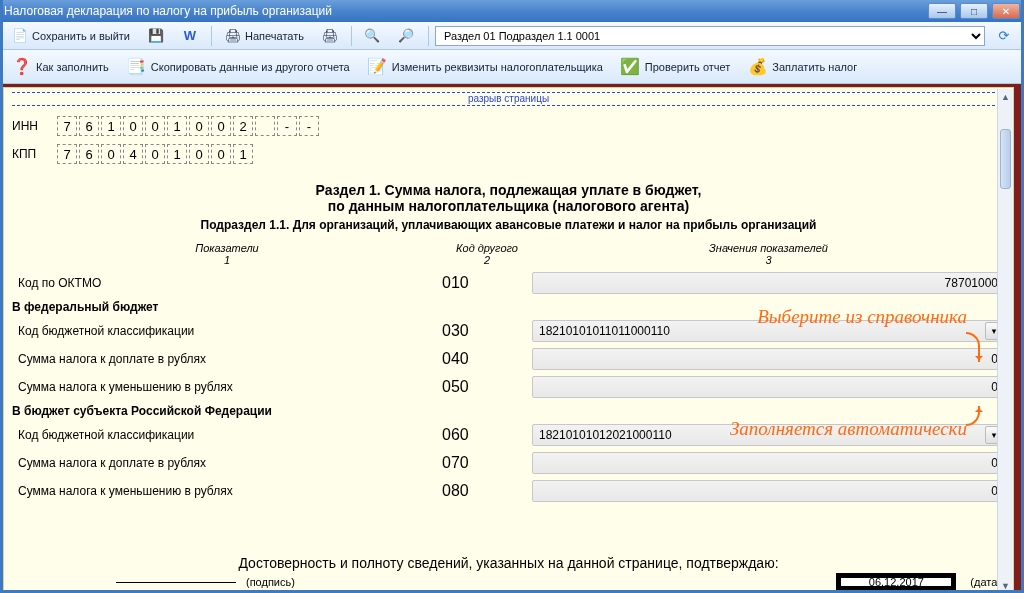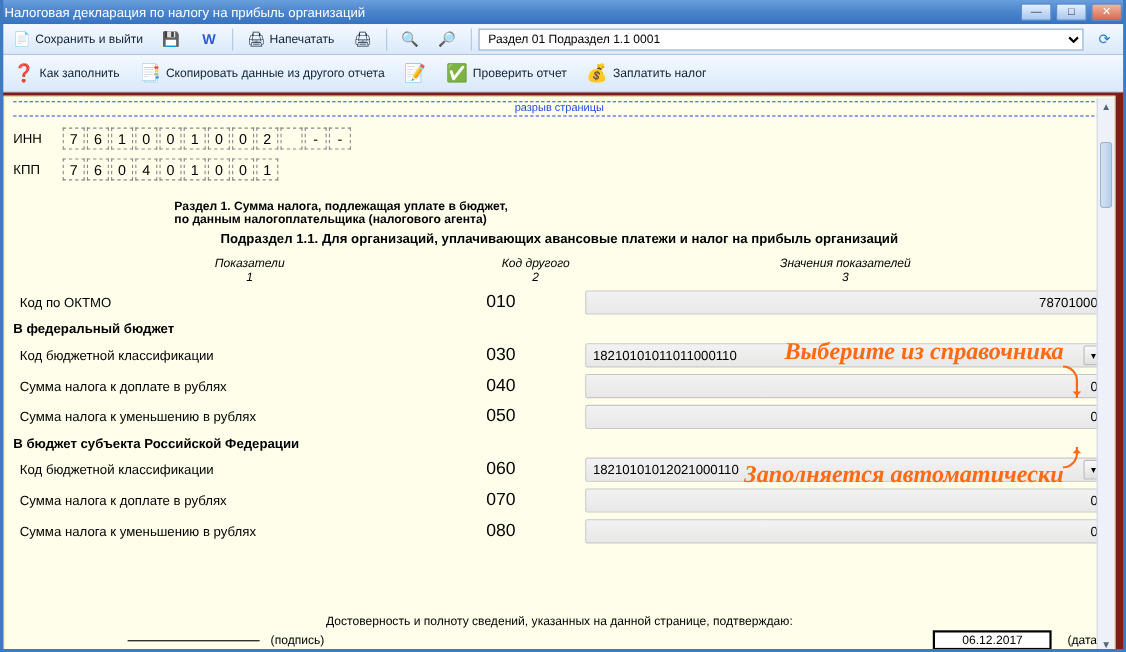--- a/index.html
+++ b/index.html
@@ -113,21 +113,21 @@
   .inn-kpp-row { display:flex; align-items:center; gap:15px; margin-bottom:8px; }
   .inn-kpp-row label { width:30px; font-size:12px; }
   .cell-row { display:flex; }
   .cell {
     width:20px; height:20px;
     border:1px dashed #888;
     margin-right:2px;
     display:inline-flex; align-items:center; justify-content:center;
     font-size:13px;
   }
-  .section-title { text-align:left; font-weight:bold; font-size:11px; margin:10px auto 4px; max-width:700px; }
+  .section-title { text-align:center; font-weight:bold; font-size:14px; margin:10px auto 4px; max-width:700px; }
   .sub-title { text-align:center; font-weight:bold; font-size:12px; margin-bottom:10px; }
   .col-headers { display:flex; font-style:italic; font-size:11px; margin-bottom:4px; }
   .col-headers .c1 { flex:0 0 430px; text-align:center; }
   .col-headers .c2 { flex:0 0 90px; text-align:center; }
   .col-headers .c3 { flex:1; text-align:center; }
   .num-row { text-align:center; font-style:italic; font-size:11px; }
 
   
   .data-row { display:flex; align-items:center; margin:6px 0; }
   .data-row .label { flex:0 0 430px; font-size:12px; padding-left:6px; }
@@ -151,43 +151,43 @@
     width:18px; height:18px;
     background:linear-gradient(to bottom,#fafafa,#e0e0e0);
     border:1px solid #bbb; border-radius:2px;
     display:flex;align-items:center;justify-content:center;
     font-size:9px; cursor:pointer;
   }
 
   
   .footer-line {
     position:absolute; bottom:24px; left:0; right:0;
-    text-align:center; font-size:11px;
+    text-align:center; font-size:14px;
   }
   .footer-fields {
     position:absolute; bottom:4px; left:0; right:0;
     display:flex; align-items:center; font-size:11px;
     padding: 0 12px;
   }
   .sig-line { width:120px; border-bottom:1px solid #000; margin:0 10px 0 100px; }
   .date-field {
-    width:108px; height:18px;
-    border:2px solid #000000; background:#fff;
+    width:120px; height:18px;
+    border:5px solid #000000; background:#fff;
     text-align:center; font-size:11px;
     margin-left:auto;
     display:flex;align-items:center;justify-content:center;
   }
 
   
   .annot {
     position:absolute;
     font-family: 'Comic Sans MS', cursive;
     color:#ff6a13;
-    font-size:22px;
-    font-weight:bold;
+    font-size:19px;
+    font-weight:normal;
     font-style: italic;
     pointer-events:none;
   }
   .annot.a1 { top: 218px; right: 46px; }
   .annot.a2 { top: 330px; right: 46px; }
   .arrow1 {
     position:absolute; top:244px; right:33px;
     width:14px; height:30px;
     border-right:2px solid #ff6a13;
     border-top:2px solid #ff6a13;
@@ -282,20 +282,21 @@
   <span class="tbtn">
     <span class="icon" style="color:#d78a1a">❓</span>
     <span>Как заполнить</span>
   </span>
   <span class="tbtn">
     <span class="icon">📑</span>
     <span>Скопировать данные из другого отчета</span>
   </span>
   <span class="tbtn">
     <span class="icon">📝</span>
+    <span>Изменить реквизиты налогоплательщика</span>
   </span>
   <span class="tbtn">
     <span class="icon">✅</span>
     <span>Проверить отчет</span>
   </span>
   <span class="tbtn">
     <span class="icon">💰</span>
     <span>Заплатить налог</span>
   </span>
 </div>

